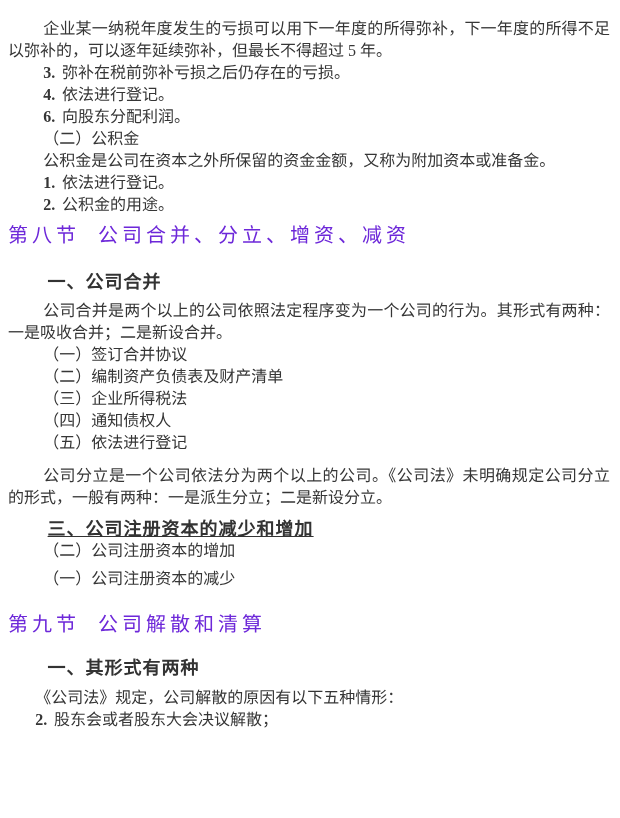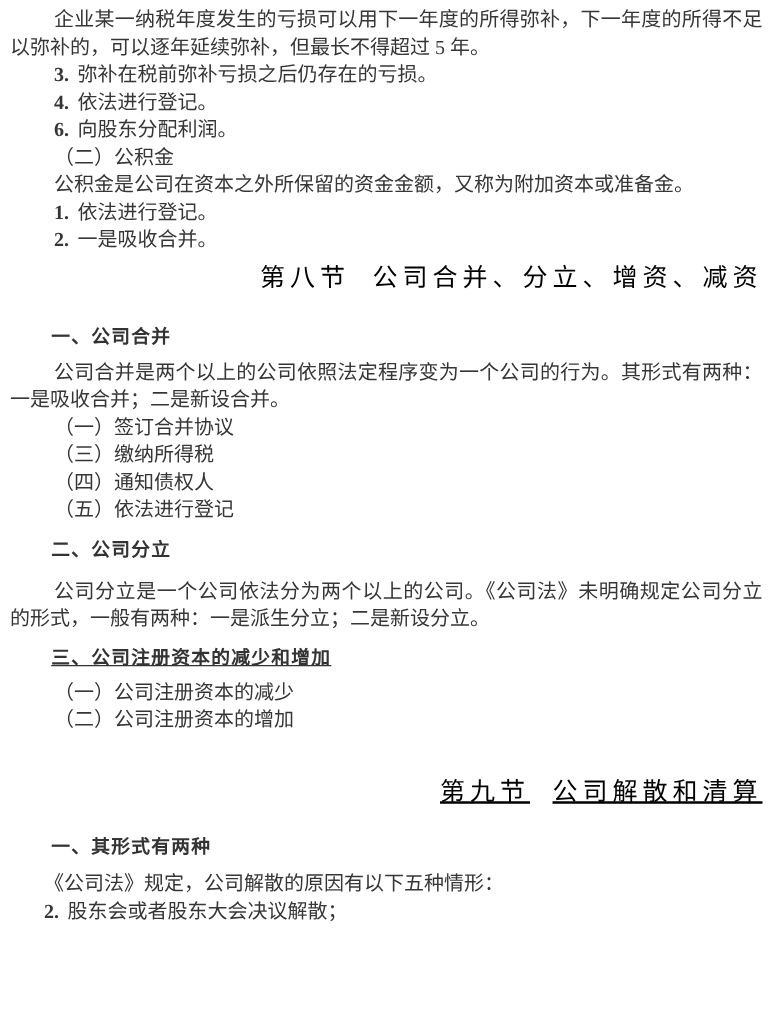--- a/index.html
+++ b/index.html
@@ -5,21 +5,21 @@
   html, body {
     margin: 0;
     padding: 0;
     background: #ffffff;
   }
   .page {
     position: relative;
     width: 620px;
     height: 818px;
     box-sizing: border-box;
-    padding: 6px 10px 0 8px;
+    padding: 18px 10px 0 8px;
     overflow: hidden;
     background: #ffffff;
     font-family: "Liberation Serif", "DejaVu Serif", serif;
     font-size: 16px;
     line-height: 22px;
     color: #363636;
     text-align: justify;
     text-justify: inter-ideograph;
   }
   p { margin: 0; }
@@ -31,47 +31,47 @@
     font-family: "Liberation Serif", "DejaVu Serif", serif;
     margin-right: 0.42em;
   }
   .flush { text-indent: 1.7em; }
   .flush b {
     font-weight: 700;
     margin-right: 0.42em;
   }
   .section-title {
     text-indent: 0;
-    text-align: right;
+    text-align: left;
     font-size: 20px;
     line-height: 28px;
     letter-spacing: 4px;
-    color: #000000;
+    color: #6d28d9;
     font-weight: 500;
   }
   .section-title .st-text { margin-left: 0.9em; }
   .sub-heading {
     text-indent: 2.2em;
     font-family: "Liberation Sans", "DejaVu Sans", sans-serif;
     font-weight: 700;
-    font-size: 15px;
+    font-size: 18px;
     line-height: 22px;
     letter-spacing: 1px;
     color: #333333;
   }
   
   .mt5  { margin-top: 5px; }
   .mt6  { margin-top: 6px; }
   .mt7  { margin-top: 7px; }
   .mt8  { margin-top: 8px; }
   .mt9  { margin-top: 9px; text-decoration: underline; }
   .mt10 { margin-top: 10px; }
   .mt11 { margin-top: 11px; }
   .mt19 { margin-top: 19px; }
-  .mt20 { margin-top: 32px; text-decoration: underline; }
+  .mt20 { margin-top: 20px; }
   .mt22 { margin-top: 22px; }
 </style>
 </head>
 <body>
 
 <div class="page">
 
   <p class="para">企业某一纳税年度发生的亏损可以用下一年度的所得弥补，下一年度的所得不足以弥补的，可以逐年延续弥补，但最长不得超过 5 年。</p>
 
 
@@ -81,46 +81,46 @@
 
 
   <p class="num"><b>6.</b><span>向股东分配利润。</span></p>
 
   <p class="label">（二）公积金</p>
 
   <p class="para">公积金是公司在资本之外所保留的资金金额，又称为附加资本或准备金。</p>
 
   <p class="num"><b>1.</b><span>依法进行登记。</span></p>
 
-  <p class="num"><b>2.</b><span>一是吸收合并。</span></p>
+  <p class="num"><b>2.</b><span>公积金的用途。</span></p>
 
   <p class="section-title mt5"><span class="st-label">第八节</span><span class="st-text">公司合并、分立、增资、减资</span></p>
 
   <p class="sub-heading mt22">一、公司合并</p>
 
   <p class="para mt7">公司合并是两个以上的公司依照法定程序变为一个公司的行为。其形式有两种：一是吸收合并；二是新设合并。</p>
 
   <p class="label">（一）签订合并协议</p>
 
+  <p class="label">（二）编制资产负债表及财产清单</p>
 
-  <p class="label">（三）缴纳所得税</p>
+  <p class="label">（三）企业所得税法</p>
 
   <p class="label">（四）通知债权人</p>
 
   <p class="label">（五）依法进行登记</p>
 
-  <p class="sub-heading mt10">二、公司分立</p>
 
   <p class="para mt11">公司分立是一个公司依法分为两个以上的公司。《公司法》未明确规定公司分立的形式，一般有两种：一是派生分立；二是新设分立。</p>
 
   <p class="sub-heading mt9">三、公司注册资本的减少和增加</p>
 
+  <p class="label">（二）公司注册资本的增加</p>
+
   <p class="label mt6">（一）公司注册资本的减少</p>
-
-  <p class="label">（二）公司注册资本的增加</p>
 
   <p class="section-title mt20"><span class="st-label">第九节</span><span class="st-text">公司解散和清算</span></p>
 
   <p class="sub-heading mt19">一、其形式有两种</p>
 
   <p class="flush mt8">《公司法》规定，公司解散的原因有以下五种情形：</p>
 
 
   <p class="flush"><b>2.</b><span>股东会或者股东大会决议解散；</span></p>
 

